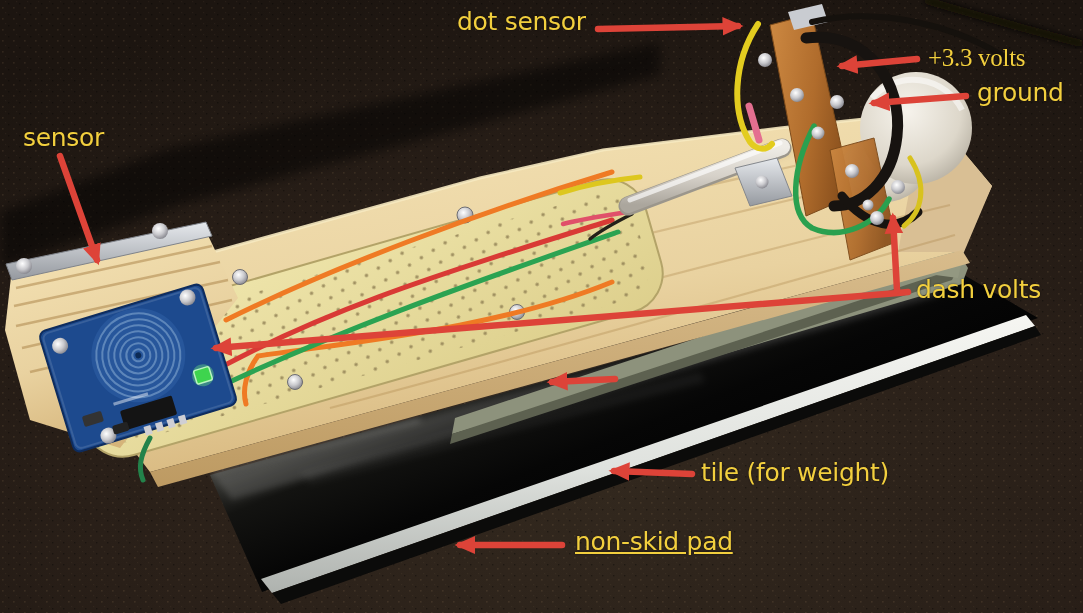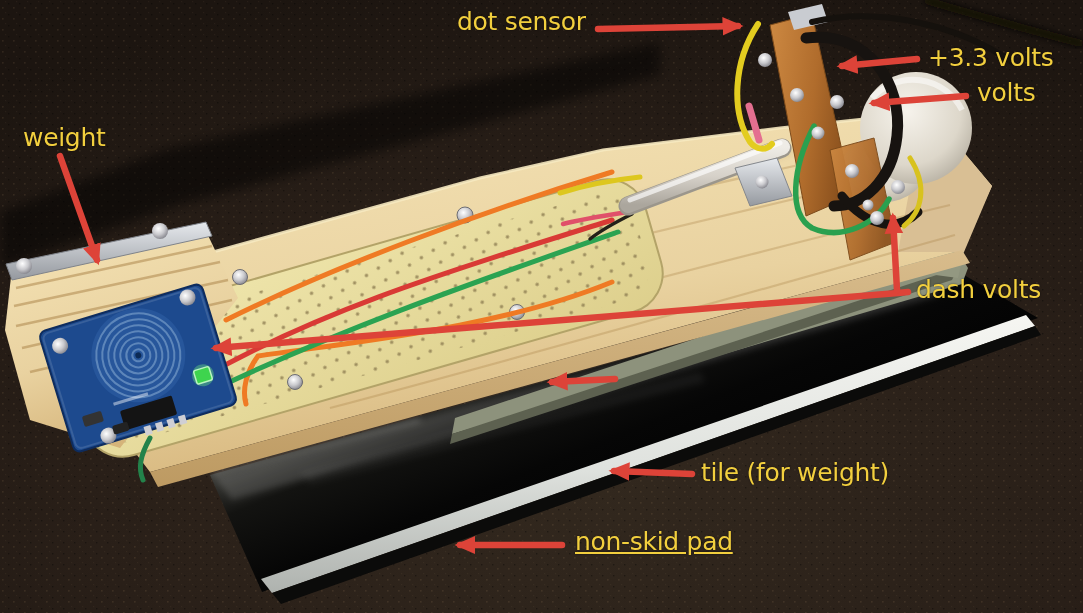--- a/index.html
+++ b/index.html
@@ -294,20 +294,20 @@
       <line x1="60" y1="156" x2="97" y2="260" marker-end="url(#ah)"></line>
       <polyline points="908,292 898,293 216,348" marker-end="url(#ah)"></polyline>
       <line x1="897" y1="290" x2="893" y2="218" marker-end="url(#ah)"></line>
       <line x1="615" y1="379" x2="552" y2="382" marker-end="url(#ah)"></line>
       <line x1="692" y1="474" x2="614" y2="471" marker-end="url(#ah)"></line>
       <line x1="562" y1="545" x2="460" y2="545" marker-end="url(#ah)"></line>
     </g>
   </svg>
 
   <div class="lbl" style="left:457px; top:8px;">dot sensor</div>
-  <div class="lbl" style="left:928px; top:44px;">+3.3 volts</div>
-  <div class="lbl" style="left:977px; top:79px;">volts</div>
-  <div class="lbl" style="left:23px;  top:124px;">weight</div>
+  <div class="lbl" style="left:928px; top:44px;font-family:Liberation Serif, serif;">+3.3 volts</div>
+  <div class="lbl" style="left:977px; top:79px;">ground</div>
+  <div class="lbl" style="left:23px;  top:124px;">sensor</div>
   <div class="lbl" style="left:916px; top:276px;">dash volts</div>
   <div class="lbl" style="left:701px; top:459px;">tile (for weight)</div>
   <div class="lbl" style="left:575px; top:528px;text-decoration:underline;">non-skid pad</div>
 
 </div>
 
 </body></html>

